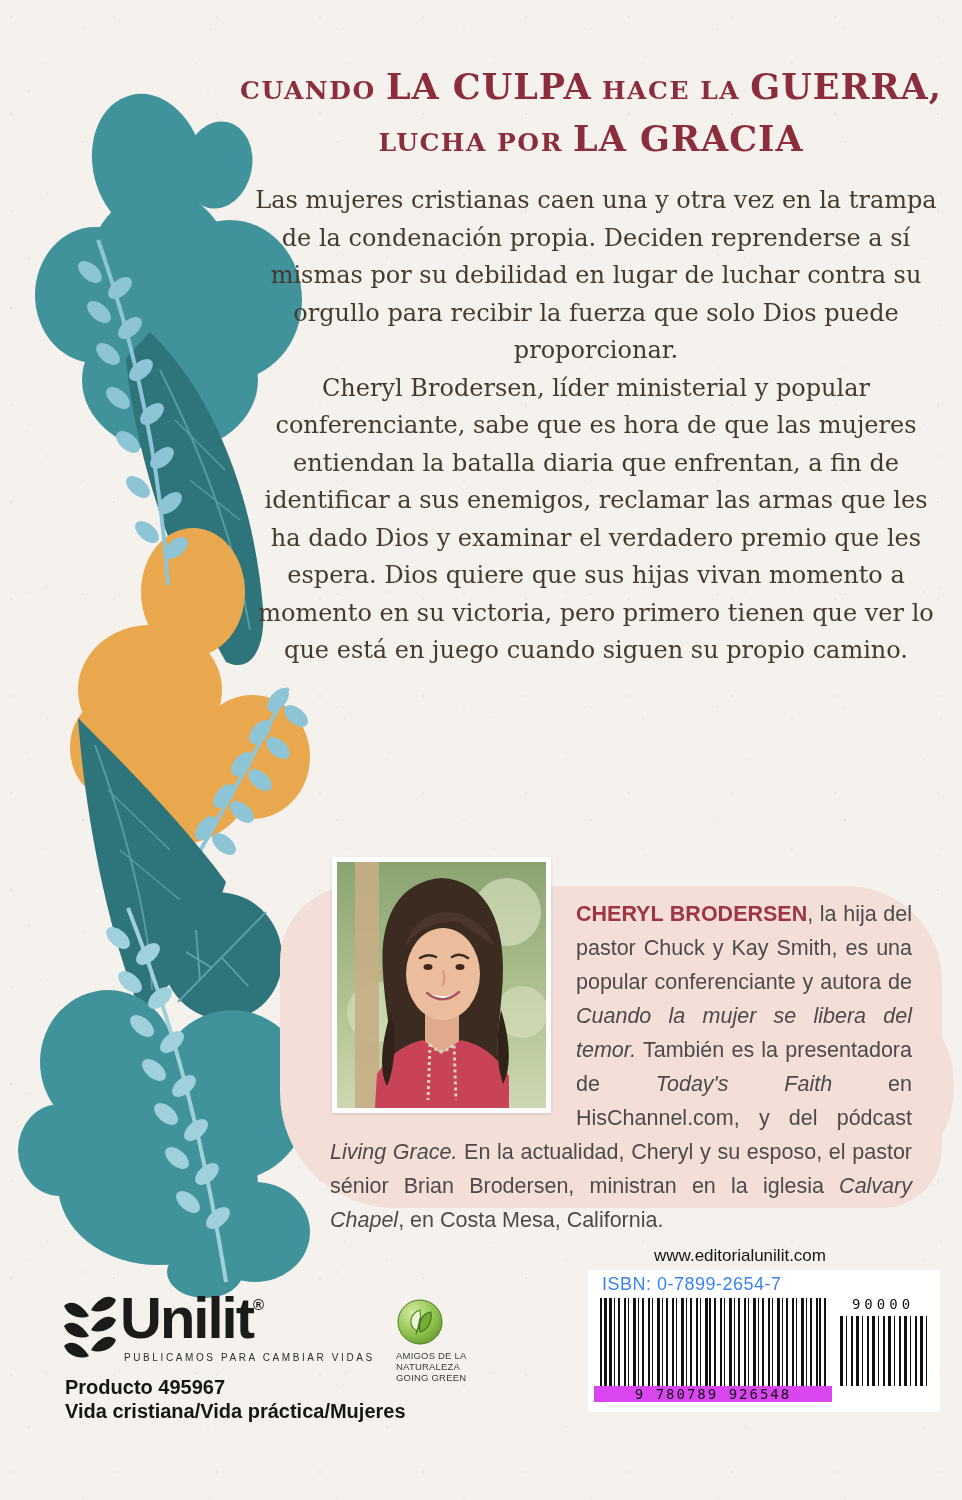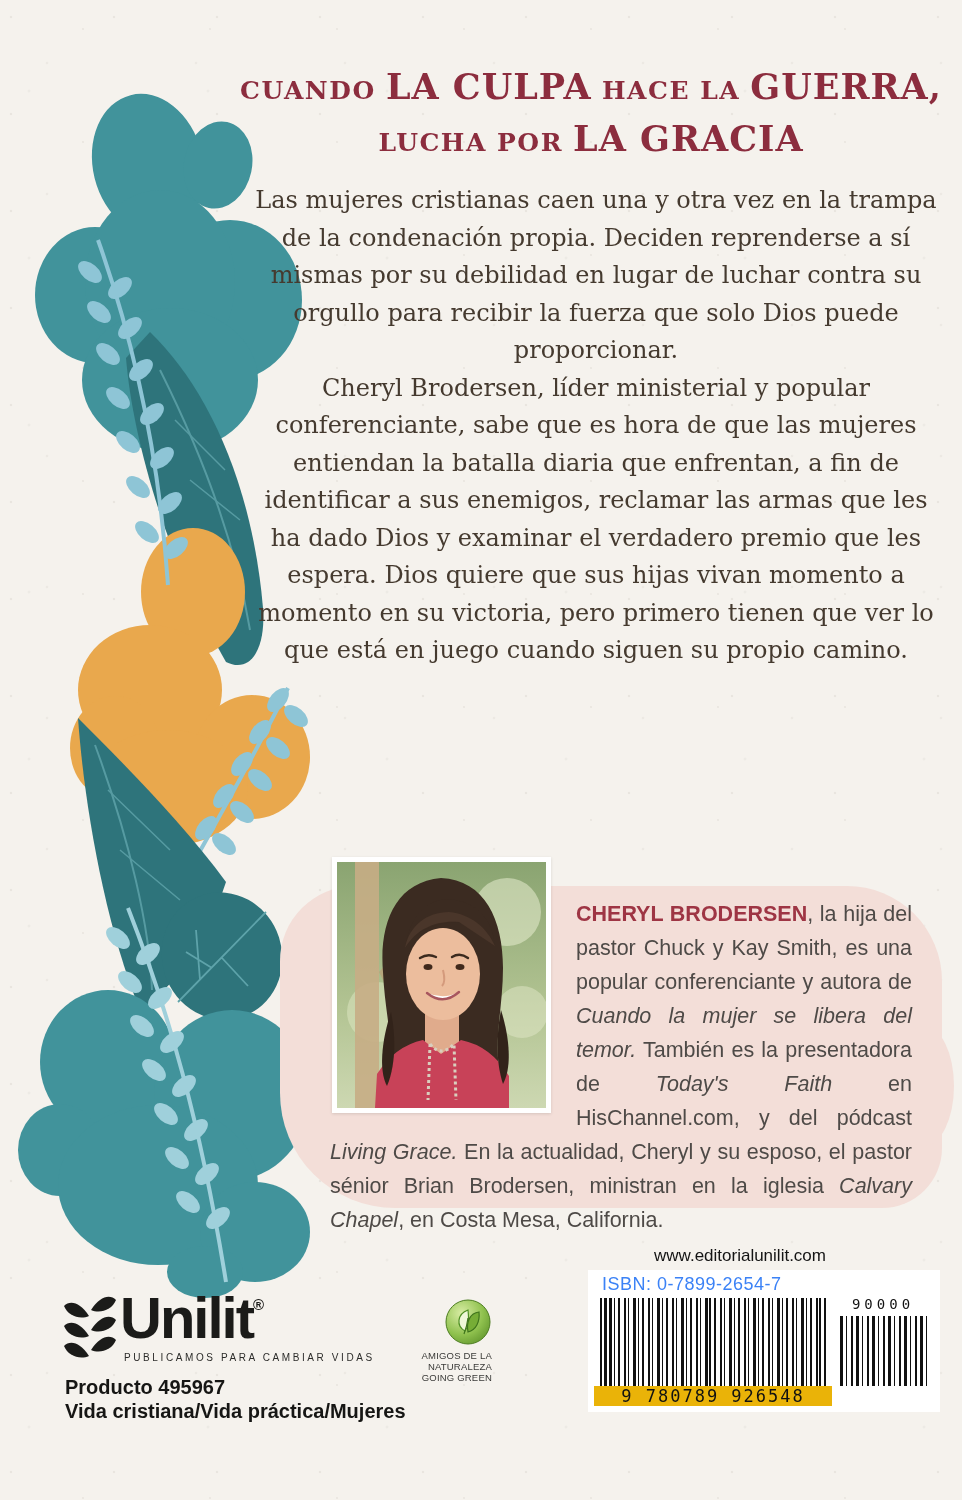--- a/index.html
+++ b/index.html
@@ -42,36 +42,36 @@
 
   
   .website{left:590px;top:1246px;width:300px;text-align:center;font-size:17px;color:#141414;}
   .barcode-box{left:588px;top:1270px;width:352px;height:142px;background:#ffffff;}
   .isbn{left:14px;top:4px;font-size:18px;color:#3b82f6;letter-spacing:.5px;}
   .bars-main{left:12px;top:28px;width:226px;height:88px;
       background:repeating-linear-gradient(90deg,#111 0 2px,#fff 2px 4px,#111 4px 5px,#fff 5px 9px,
                  #111 9px 12px,#fff 12px 14px,#111 14px 15px,#fff 15px 18px,#111 18px 20px,#fff 20px 24px);}
   .guard{top:28px;width:7px;height:98px;
       background:linear-gradient(90deg,#111 0 2px,transparent 2px 5px,#111 5px 7px);}
-  .bars-num{left:6px;top:116px;width:238px;text-align:center;background:#eab308;
-      font-family:"DejaVu Sans Mono",monospace;font-size:17px;letter-spacing:2px;color:#111;}
+  .bars-num{left:6px;top:116px;width:238px;text-align:center;background:#d946ef;
+      font-family:"DejaVu Sans Mono",monospace;font-size:14px;letter-spacing:2px;color:#111;}
   .addon-num{left:250px;top:26px;width:90px;text-align:center;
       font-family:"DejaVu Sans Mono",monospace;font-size:14px;letter-spacing:4px;color:#111;}
   .bars-addon{left:252px;top:46px;width:88px;height:70px;
       background:repeating-linear-gradient(90deg,#111 0 3px,#fff 3px 6px,#111 6px 7px,#fff 7px 11px,
                  #111 11px 13px,#fff 13px 16px);}
 
   .unilit{left:62px;top:1288px;width:320px;height:84px;}
   .unilit-word{left:58px;top:-4px;font-size:58px;font-weight:bold;color:#1b1b19;letter-spacing:-2px;}
   .unilit-reg{font-size:15px;vertical-align:28px;letter-spacing:0;}
   .unilit-tag{left:62px;top:64px;font-size:10px;letter-spacing:2.6px;color:#2c2c2a;white-space:nowrap;}
   .product-line{left:65px;top:1376px;font-size:20px;font-weight:bold;color:#161614;}
   .category-line{left:65px;top:1400px;font-size:20px;font-weight:bold;color:#161614;}
 
-  .eco{left:372px;top:1298px;width:120px;text-align:right;color:#3a3a38;}
+  .eco{left:396px;top:1298px;width:120px;text-align:left;color:#3a3a38;}
   .eco-label{font-size:9.5px;line-height:11px;letter-spacing:.2px;}
 </style>
 </head>
 <body>
 
 <div class="stage">
 
   <svg class="abs" style="left:0;top:0" width="330" height="1500" viewBox="0 0 330 1500" aria-hidden="true">
 
     <g fill="#41939b">

